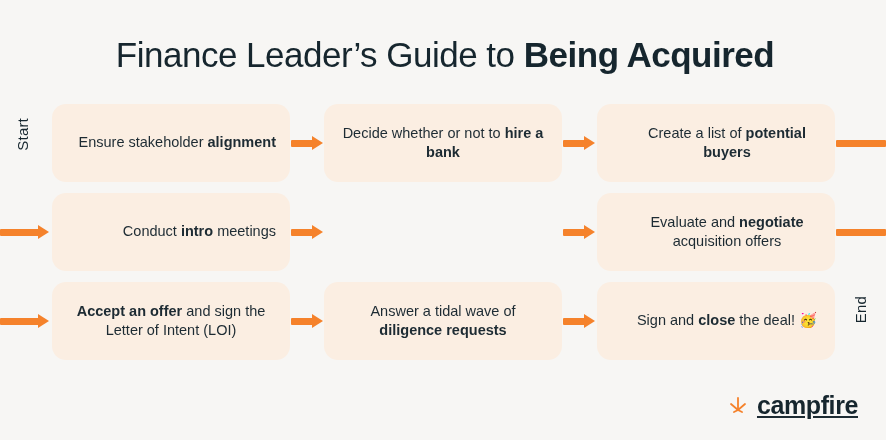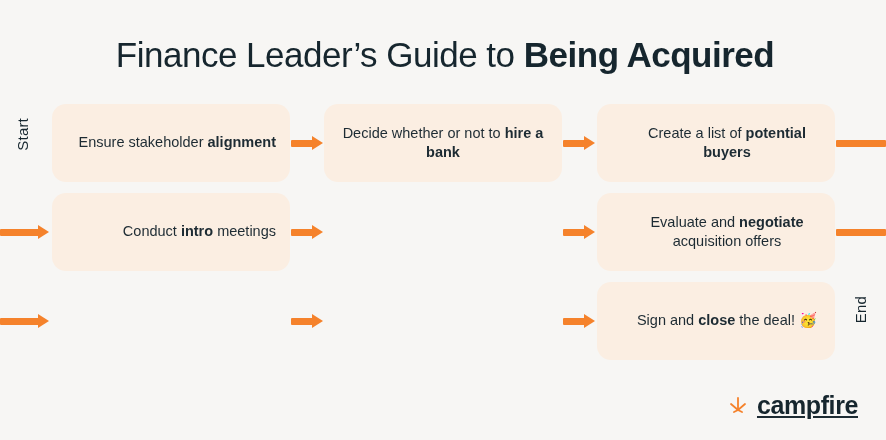--- a/index.html
+++ b/index.html
@@ -196,23 +196,29 @@
     <div class="arrow arr-out">
       <span class="shaft"></span>
     </div>
   </div>
 
   <div class="row row-3">
     <div class="arrow arr-in">
       <span class="shaft"></span>
         <span class="head"></span>
     </div>
+    <div class="card card-1">
+      <span><b>Accept an offer</b><span> and sign the Letter of Intent (LOI)</span></span>
+    </div>
     <div class="arrow arr-a">
       <span class="shaft"></span>
         <span class="head"></span>
+    </div>
+    <div class="card card-2">
+      <span><span>Answer a tidal wave of </span><b>diligence requests</b></span>
     </div>
     <div class="arrow arr-b">
       <span class="shaft"></span>
         <span class="head"></span>
     </div>
     <div class="card card-3">
       <span><span>Sign and </span><b>close</b><span> the deal! 🥳</span></span>
     </div>
   </div>
 

